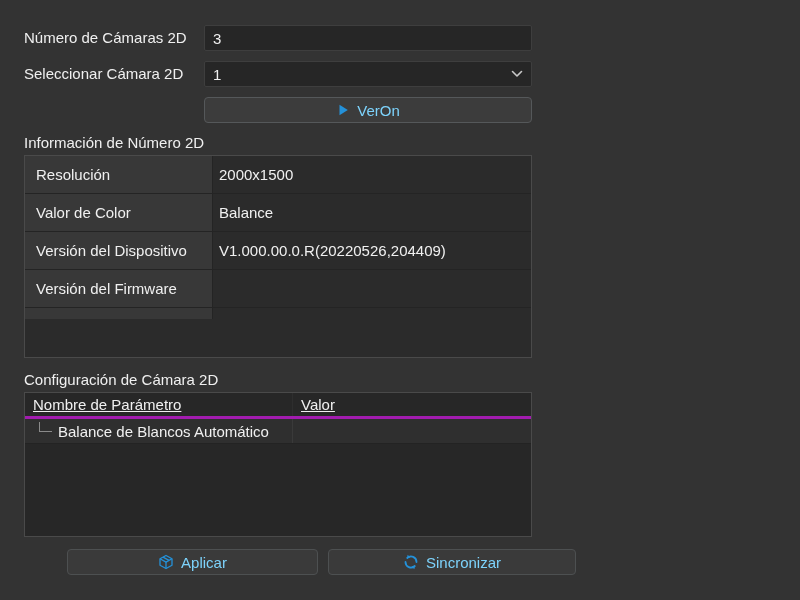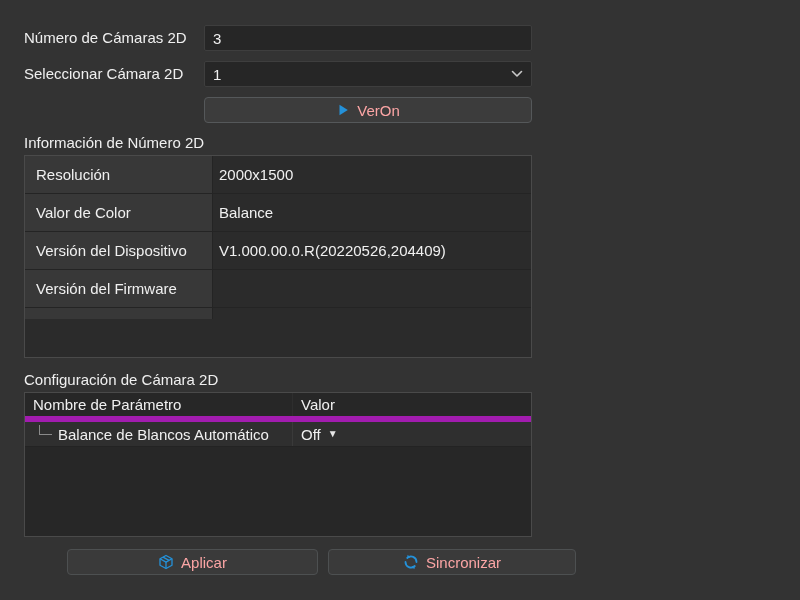--- a/index.html
+++ b/index.html
@@ -19,21 +19,21 @@
     left:204px;width:328px;height:26px;
     background:#262626;border:1px solid #3e3e3e;border-radius:2px;
     display:flex;align-items:center;padding:0 8px;
   }
   .field .chev{margin-left:auto;display:flex;align-items:center;}
 
   
   .btn{
     background:#3c3c3c;border:1px solid #55585a;border-radius:4px;
     display:flex;align-items:center;justify-content:center;gap:7px;
-    color:#fca5a5;cursor:default;
+    color:#7dd3fc;cursor:default;
   }
   .btn-bottom{background:#3a3a3a;border:1px solid #4d5051;margin-left:43px;}
 
   
   .section-title{left:24px;white-space:nowrap;}
 
   
   .info-table{
     left:24px;top:155px;width:508px;height:203px;
     border:1px solid #4a4a4a;background:#2b2b2b;overflow:hidden;
@@ -45,21 +45,21 @@
   }
   .info-value{flex:1;display:flex;align-items:center;padding-left:6px;}
   .info-stub{display:flex;height:11px;}
   .info-stub .stub-label{width:188px;background:#383838;border-right:1px solid #242424;box-sizing:border-box;}
 
   
   .config-table{
     left:24px;top:392px;width:508px;height:145px;
     border:1px solid #4a4a4a;background:#272727;overflow:hidden;
   }
-  .cfg-header{display:flex;height:23px;border-bottom:6px solid #a21caf;}
+  .cfg-header{display:flex;height:23px;border-bottom:3px solid #a21caf;text-decoration:underline;}
   .cfg-header .col-name{width:268px;display:flex;align-items:center;padding-left:8px;box-sizing:border-box;border-right:1px solid #2e2e2e;}
   .cfg-header .col-value{flex:1;display:flex;align-items:center;padding-left:8px;text-align:center;}
   .cfg-row{display:flex;height:24px;background:#2f2f2f;border-bottom:1px solid #232323;}
   .cfg-row .col-name{width:268px;display:flex;align-items:center;padding-left:14px;box-sizing:border-box;border-right:1px solid #3a3a3a;}
   .cfg-row .col-value{flex:1;display:flex;align-items:center;padding-left:8px;}
   .tree-branch{
     display:inline-block;width:12px;height:9px;margin:0 6px 8px 0;
     border-left:1px solid #8a8a8a;border-bottom:1px solid #8a8a8a;
   }
   .dd-arrow{font-size:10px;color:#e6e6e6;margin-left:7px;line-height:1;}
@@ -122,24 +122,20 @@
 <div class="abs config-table">
   <div class="cfg-header">
     <div class="col-name">Nombre de Parámetro</div>
     <div class="col-value">Valor</div>
   </div>
   <div class="cfg-row">
     <div class="col-name">
       <span class="tree-branch"></span>
       <span>Balance de Blancos Automático</span>
     </div>
-    <div class="col-value">
-      <span>Off</span>
-      <span class="dd-arrow">▼</span>
-    </div>
   </div>
 </div>
 
 <div class="abs btn btn-bottom" style="left:24px;top:549px;width:251px;height:26px;">
   <span class="icon">
     <svg width="16" height="16" viewBox="0 0 16 16" fill="none" stroke="#2491d9" stroke-width="1.3" stroke-linejoin="round">
       <path d="M8 1.5 L14 4.8 L14 11.2 L8 14.5 L2 11.2 L2 4.8 Z"></path>
       <path d="M2 4.8 L8 8.1 L14 4.8"></path>
       <path d="M8 8.1 L8 14.5"></path>
       <path d="M5 3.1 L11 6.4"></path>

